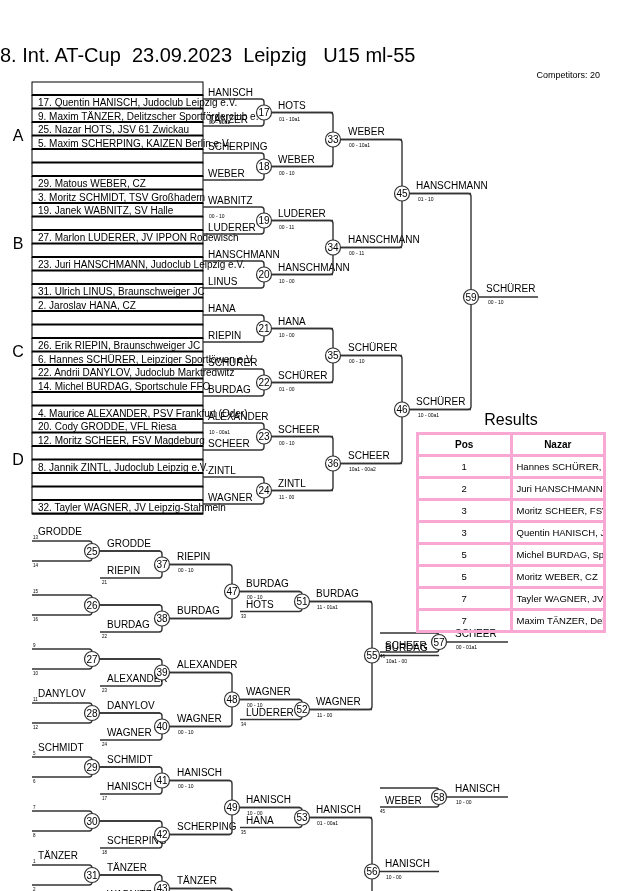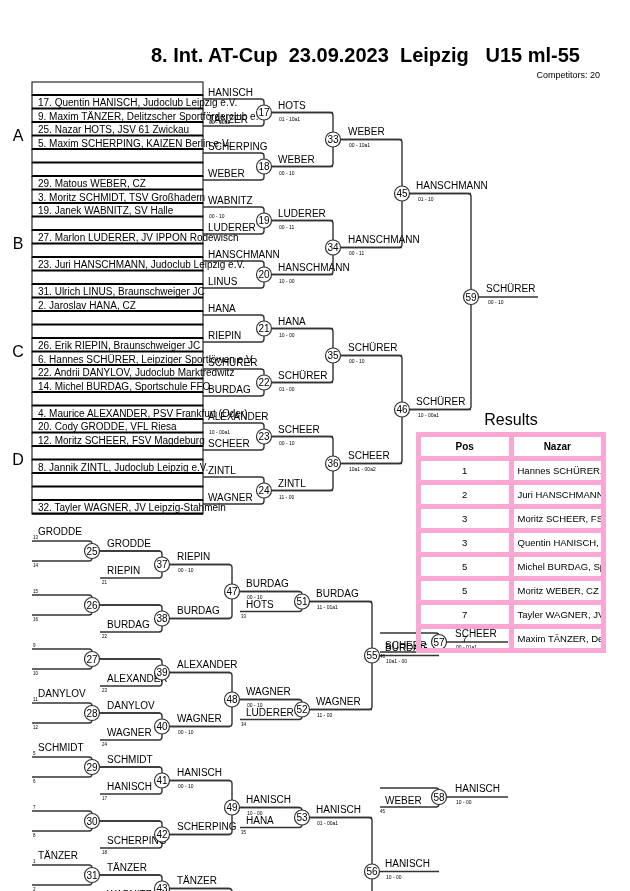--- a/index.html
+++ b/index.html
@@ -1,22 +1,22 @@
 <!DOCTYPE html>
 <html><head>
 <meta charset="utf-8">
 <style>
   html, body { margin:0; padding:0; background:#ffffff; }
   body { width:630px; height:891px; position:relative; overflow:hidden; font-family:"Liberation Sans", sans-serif; color:#000; }
-  #title { position:absolute; left:0; top:44px; width:580px; text-align:right; font-weight:bold; font-size:20px; white-space:pre; }
+  #title { position:absolute; left:0; top:44px; width:580px; text-align:left; font-weight:normal; font-size:20px; white-space:pre; }
   #competitors { position:absolute; right:30px; top:70px; font-size:9px;text-align:center; }
   svg { position:absolute; left:0; top:0; }
   svg text { font-family:"Liberation Sans", sans-serif; }
   .results { position:absolute; left:416px; top:432px; width:190px; border:2px solid #000; border-collapse:collapse; font-size:9.5px; table-layout:fixed; }
-  .results th, .results td { border:5px solid #f9a8d4; height:17px; padding:1px 4px; white-space:nowrap; overflow:hidden; }
+  .results th, .results td { border:3px solid #f9a8d4; height:17px; padding:1px 4px; white-space:nowrap; overflow:hidden; }
   .results th { font-weight:bold; font-size:10px; }
   .results td.pos { text-align:center; width:22px; }
   .results-title { position:absolute; left:416px; top:411px; width:190px; text-align:center; font-weight:normal; font-size:16px; }
 </style>
 </head>
 <body>
 
 <div id="title">8. Int. AT-Cup  23.09.2023  Leipzig   U15 ml-55</div>
 <div id="competitors">Competitors: 20</div>
 

